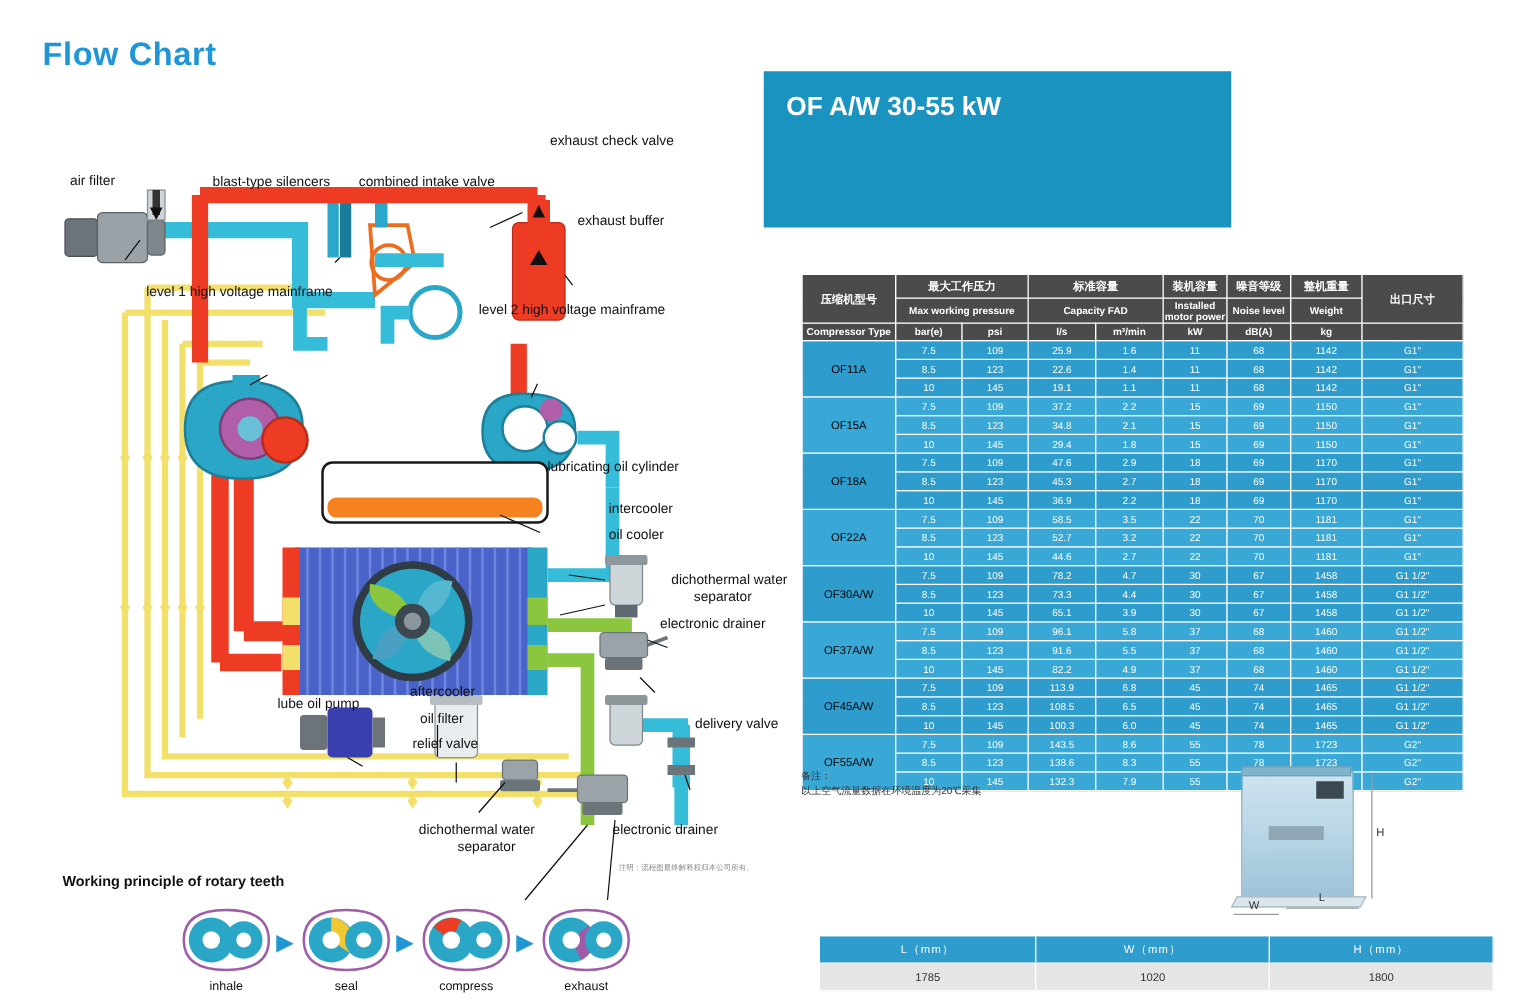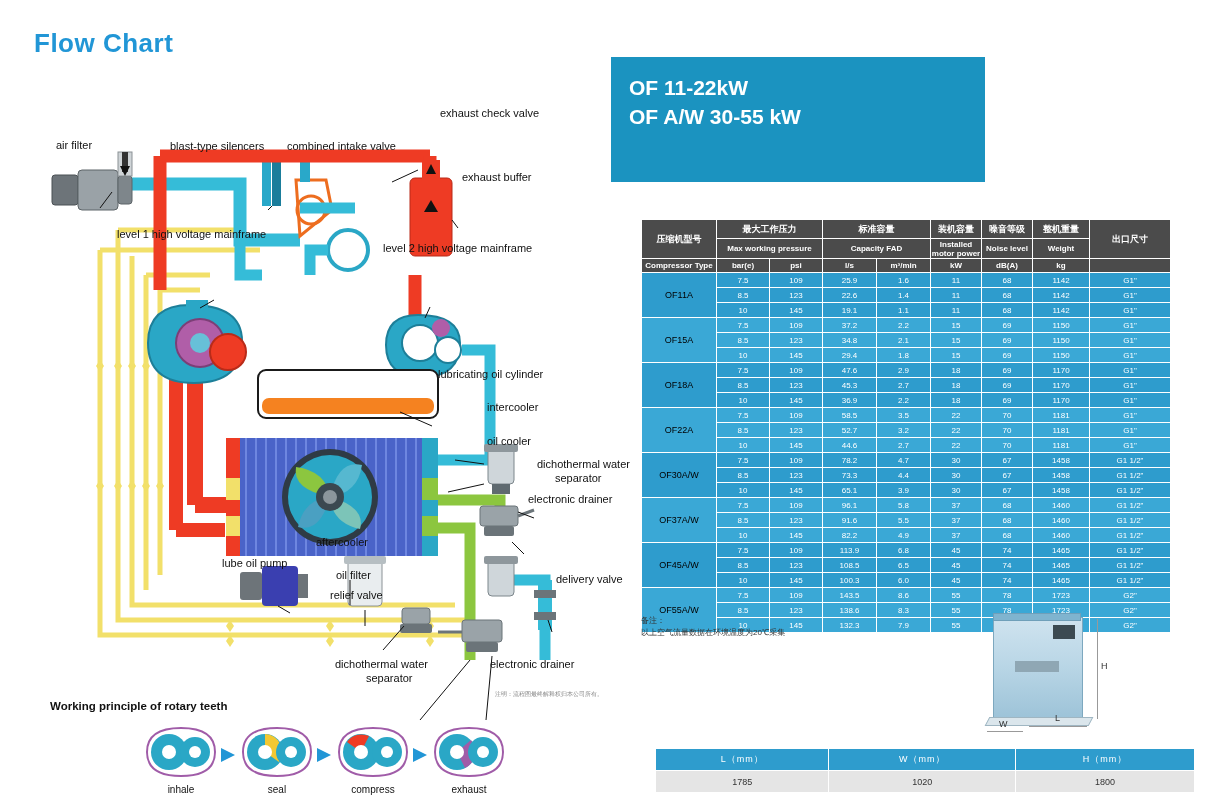--- a/index.html
+++ b/index.html
@@ -292,25 +292,25 @@
     
     <div class="lbl" style="left:56px;top:79px;">air filter</div>
     <div class="lbl" style="left:170px;top:80px;">blast-type silencers</div>
     <div class="lbl" style="left:287px;top:80px;">combined intake valve</div>
     <div class="lbl" style="left:440px;top:47px;">exhaust check valve</div>
     <div class="lbl" style="left:462px;top:111px;">exhaust buffer</div>
     <div class="lbl" style="left:117px;top:168px;">level 1 high voltage mainframe</div>
     <div class="lbl" style="left:383px;top:182px;">level 2 high voltage mainframe</div>
     <div class="lbl" style="left:438px;top:308px;">lubricating oil cylinder</div>
     <div class="lbl" style="left:487px;top:341px;">intercooler</div>
-    <div class="lbl" style="left:487px;top:375px;">oil cooler</div>
+    <div class="lbl" style="left:487px;top:362px;">oil cooler</div>
     <div class="lbl" style="left:537px;top:398px;">dichothermal water</div>
     <div class="lbl" style="left:555px;top:412px;">separator</div>
     <div class="lbl" style="left:528px;top:433px;">electronic drainer</div>
-    <div class="lbl" style="left:316px;top:476px;">aftercooler</div>
+    <div class="lbl" style="left:316px;top:488px;padding-left:12px;">aftercooler</div>
     <div class="lbl" style="left:222px;top:497px;">lube oil pump</div>
     <div class="lbl" style="left:336px;top:509px;">oil filter</div>
     <div class="lbl" style="left:330px;top:529px;">relief valve</div>
     <div class="lbl" style="left:556px;top:513px;">delivery valve</div>
     <div class="lbl" style="left:335px;top:598px;">dichothermal water</div>
     <div class="lbl" style="left:366px;top:612px;">separator</div>
     <div class="lbl" style="left:490px;top:598px;">electronic drainer</div>
   </div>
 
   <div class="note2">注明：流程图最终解释权归本公司所有。</div>
@@ -360,21 +360,20 @@
     <polygon points="76,22 90,29 76,36" fill="#2196d6"></polygon>
     <polygon points="172,22 186,29 172,36" fill="#2196d6"></polygon>
     <polygon points="268,22 282,29 268,36" fill="#2196d6"></polygon>
   </svg>
   <div class="rt-lbl" style="left:145px;width:72px;">inhale</div>
   <div class="rt-lbl" style="left:241px;width:72px;">seal</div>
   <div class="rt-lbl" style="left:337px;width:72px;">compress</div>
   <div class="rt-lbl" style="left:433px;width:72px;">exhaust</div>
 
   <div class="spec-head">
-    <div class="l2">OF 11-22kW</div>
     <div class="l3">OF A/W 30-55 kW</div>
   </div>
 
   <table class="spec">
     <thead>
       <tr>
         <td class="c-model hdr-cn" rowspan="2">压缩机型号</td>
         <td class="hdr-cn" colspan="2">最大工作压力</td>
         <td class="hdr-cn" colspan="2">标准容量</td>
         <td class="hdr-cn">装机容量</td>

